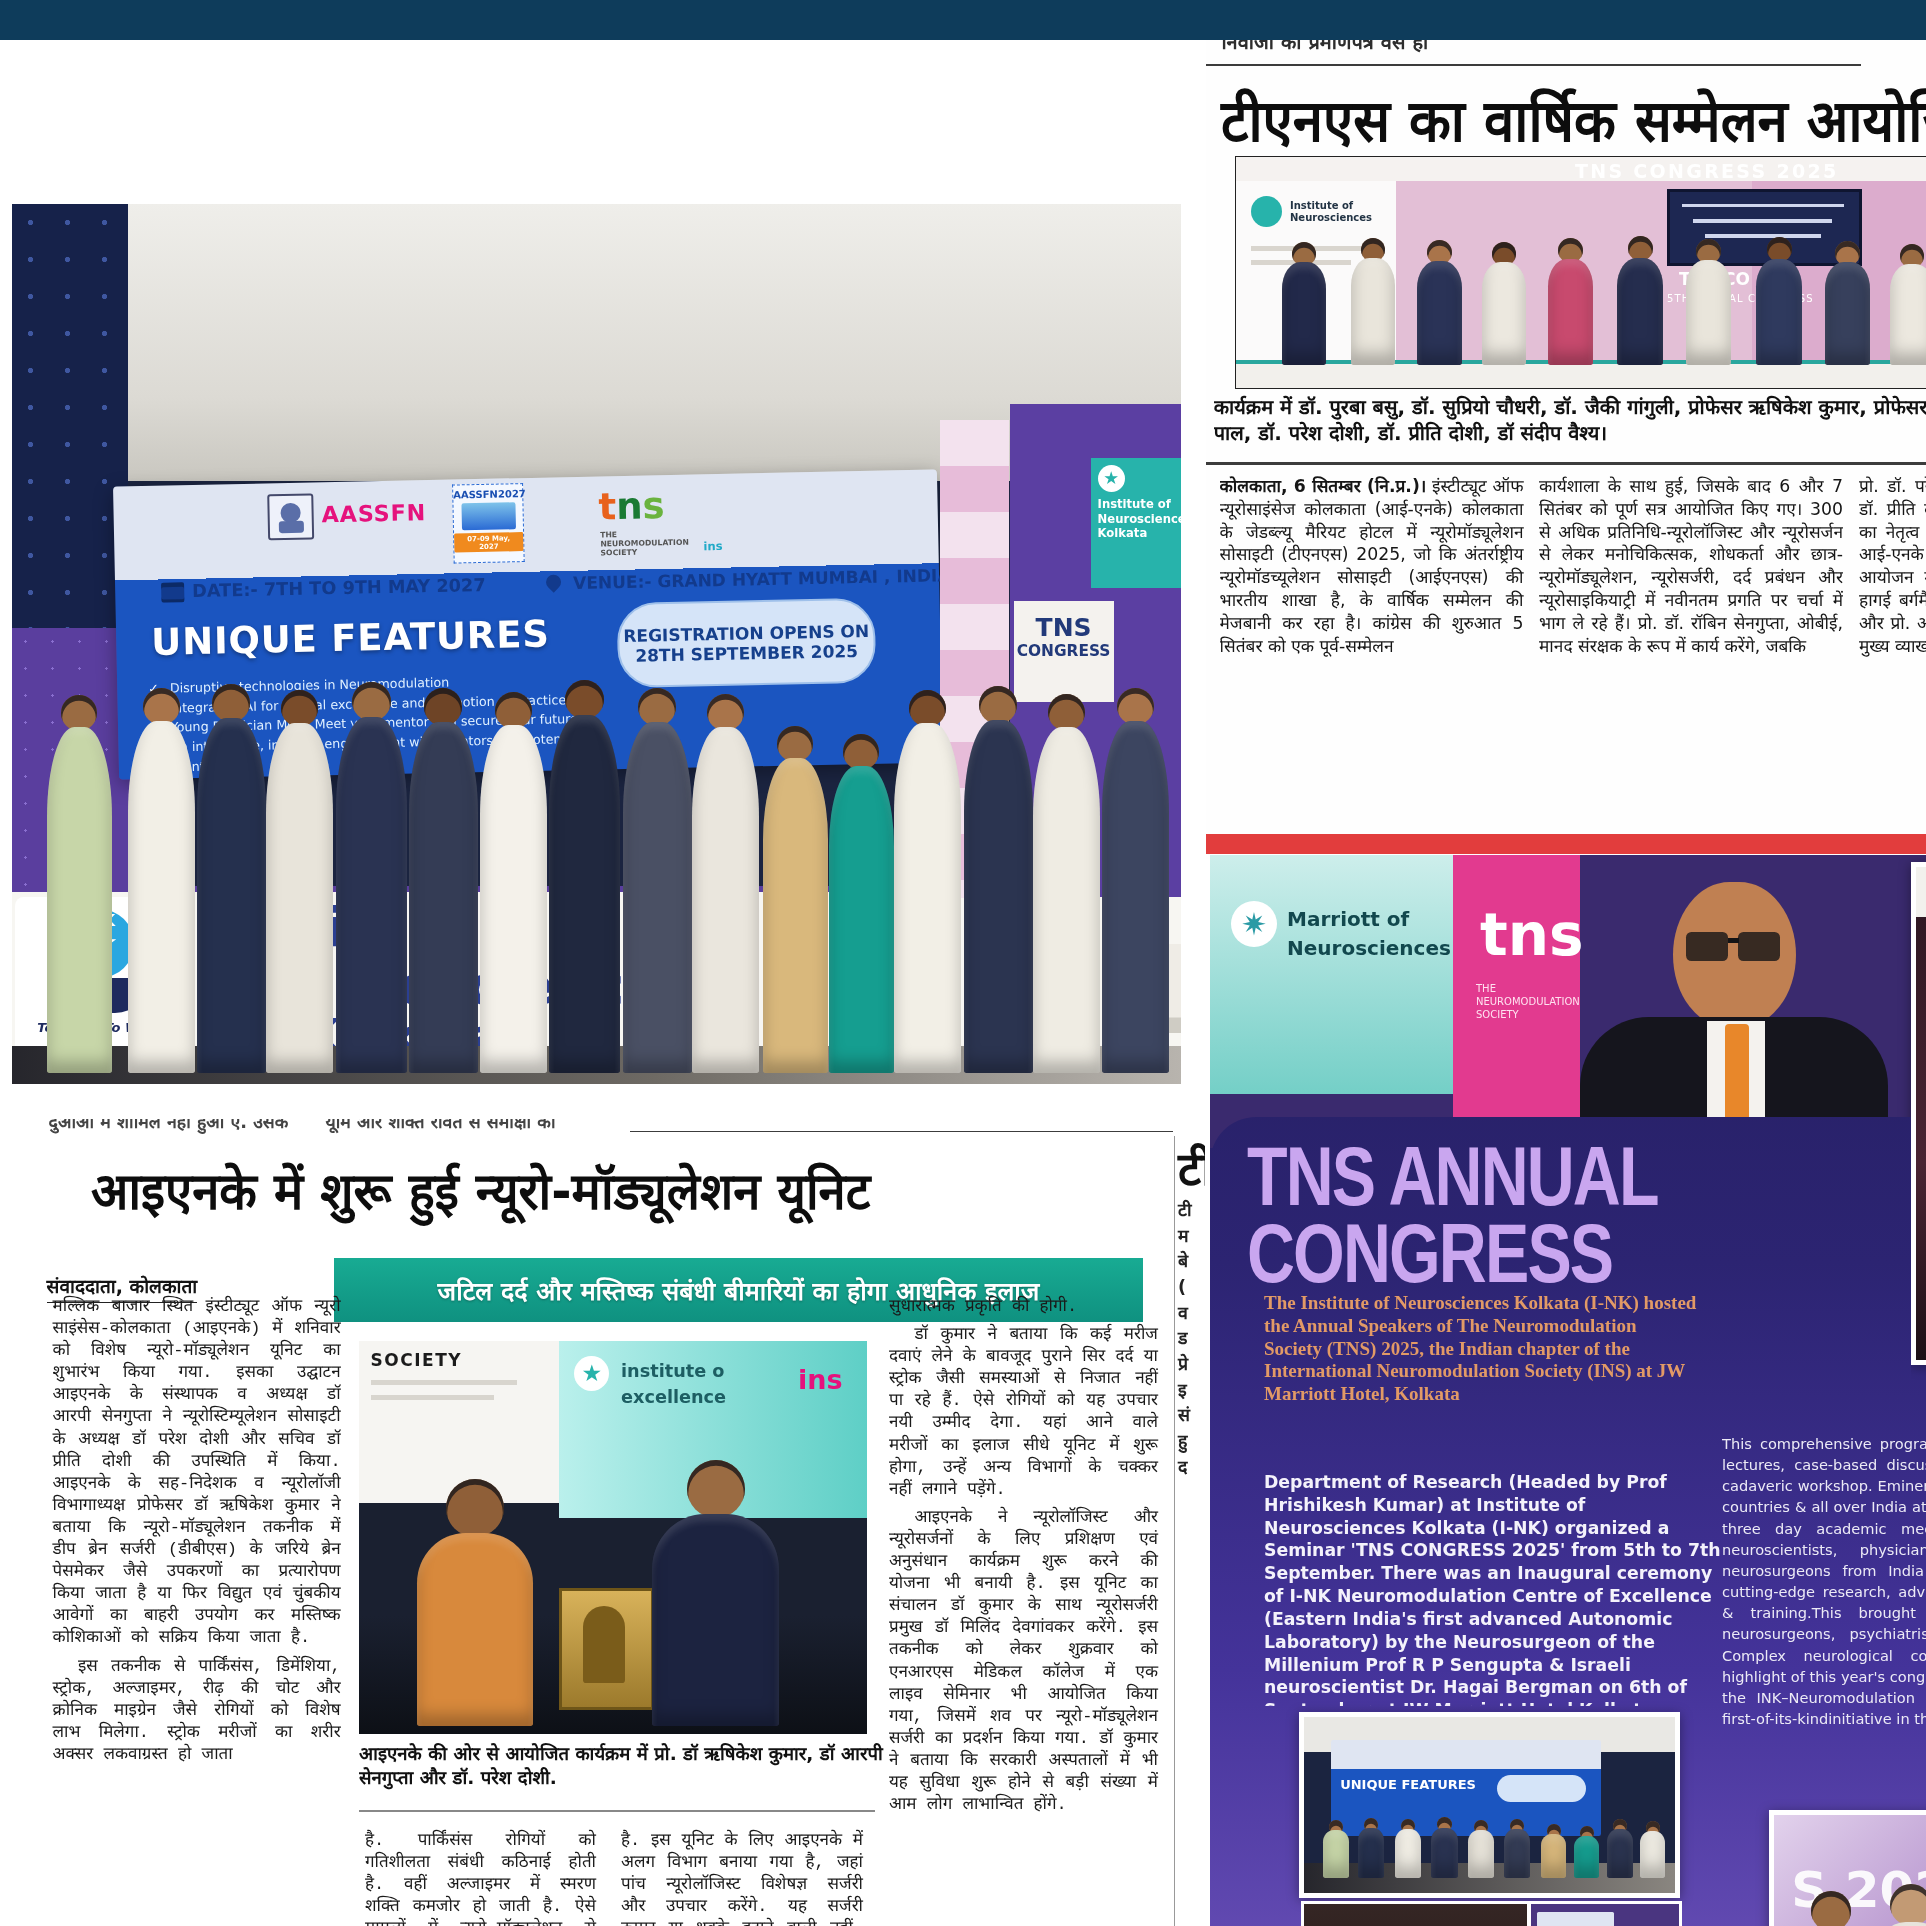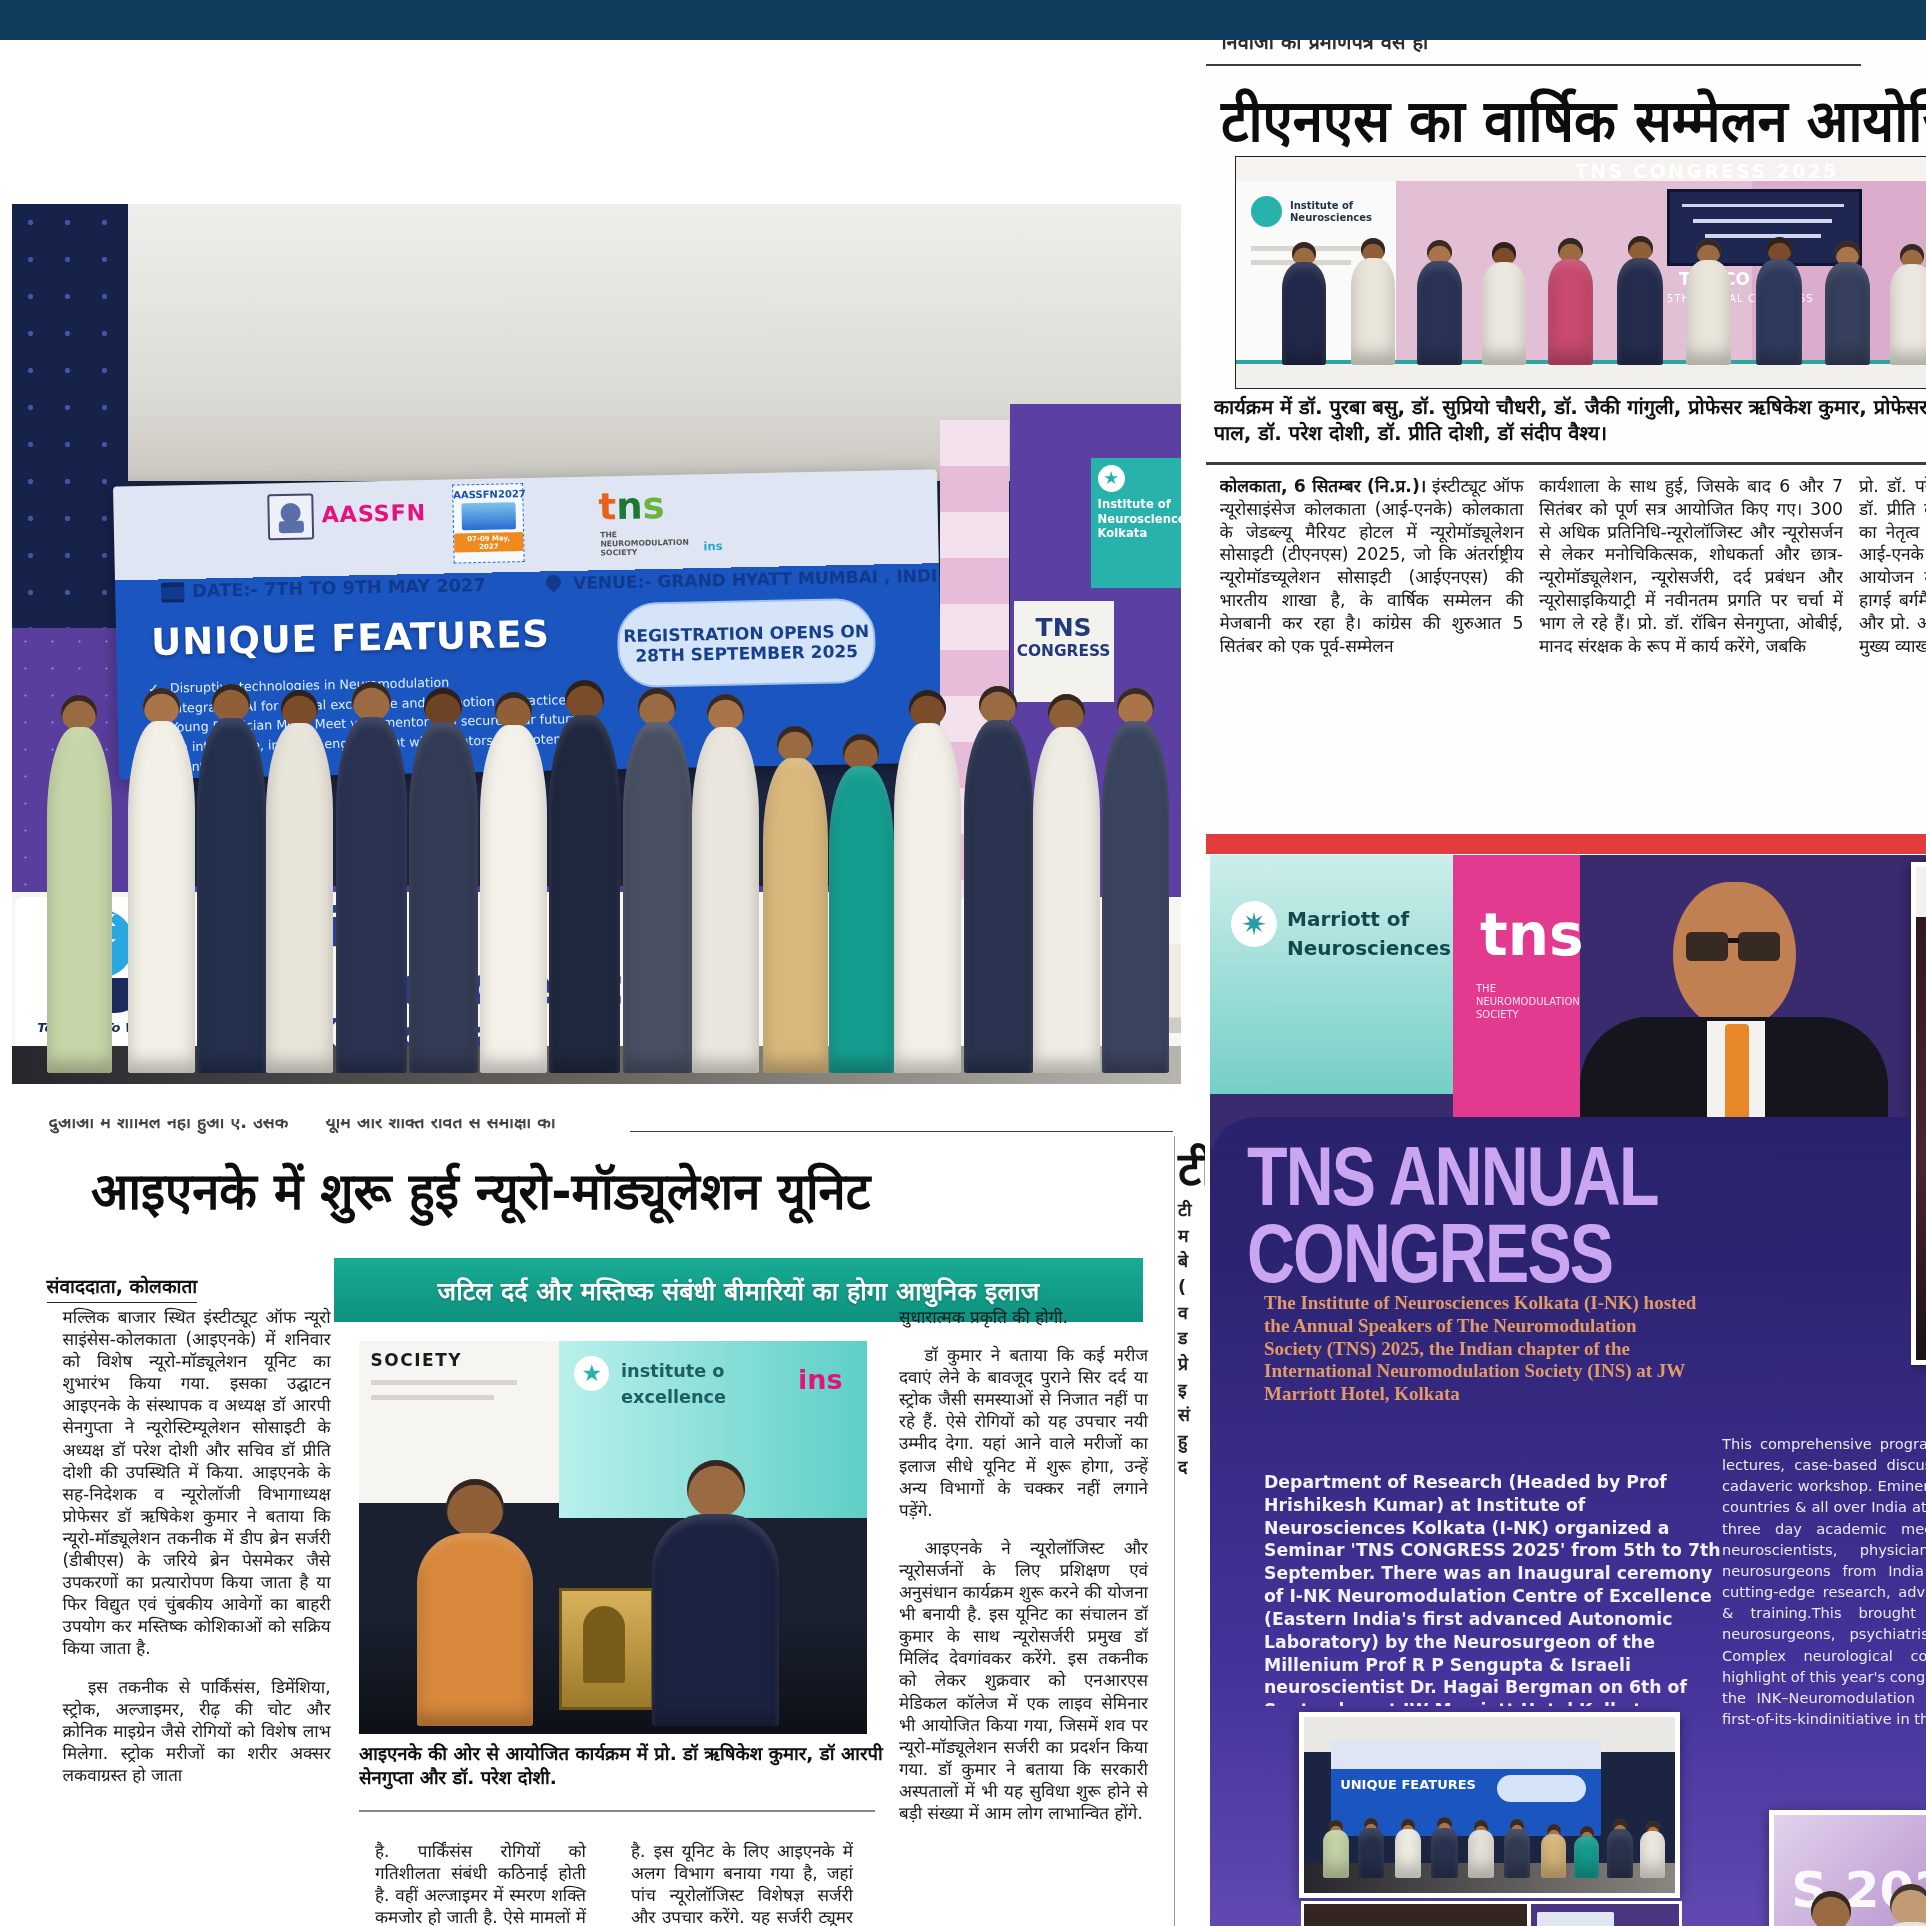--- a/index.html
+++ b/index.html
@@ -6,21 +6,21 @@
   .canvas{position:relative;width:2234px;height:2262px;background:#ffffff;overflow:hidden;
           font-family:"DejaVu Sans","Liberation Sans",sans-serif;color:#141414;}
   .abs{position:absolute;}
   .clip{overflow:hidden;}
   
   .cuttext{font-size:20px;color:#2d2d2d;font-weight:bold;white-space:nowrap;text-align:center;}
   .headline{font-weight:bold;color:#0d0d0d;white-space:nowrap;}
   .hcol{font-size:17.3px;line-height:1.32;text-align:justify;color:#161616;}
   .hcol p{margin:0;}
   .blcol{font-size:17px;line-height:1.3;text-align:justify;color:#1a1a1a;}
-  .blcol p{margin:16px;}
+  .blcol p{margin:6px;font-family:Liberation Mono, monospace;}
   .blcol p+p{text-indent:25.4px;}
   .caption{font-weight:bold;line-height:1.3;color:#111;}
   .rule{background:#3c3c3c;}
   
   .screen{background:linear-gradient(180deg,#dfe5f2 0 32%,#1b55c0 32% 100%);border-radius:3.9px;
           box-shadow:0 5.4px 19px rgba(0,0,0,.35);transform:rotate(-1.2deg);}
   .feature{position:relative;padding-left:21.6px;}
   .feature::before{content:"✓";position:absolute;left:0;top:0;color:#ffffff;}
   
   .person{position:absolute;bottom:0;display:flex;flex-direction:column;align-items:center;z-index:6;}

